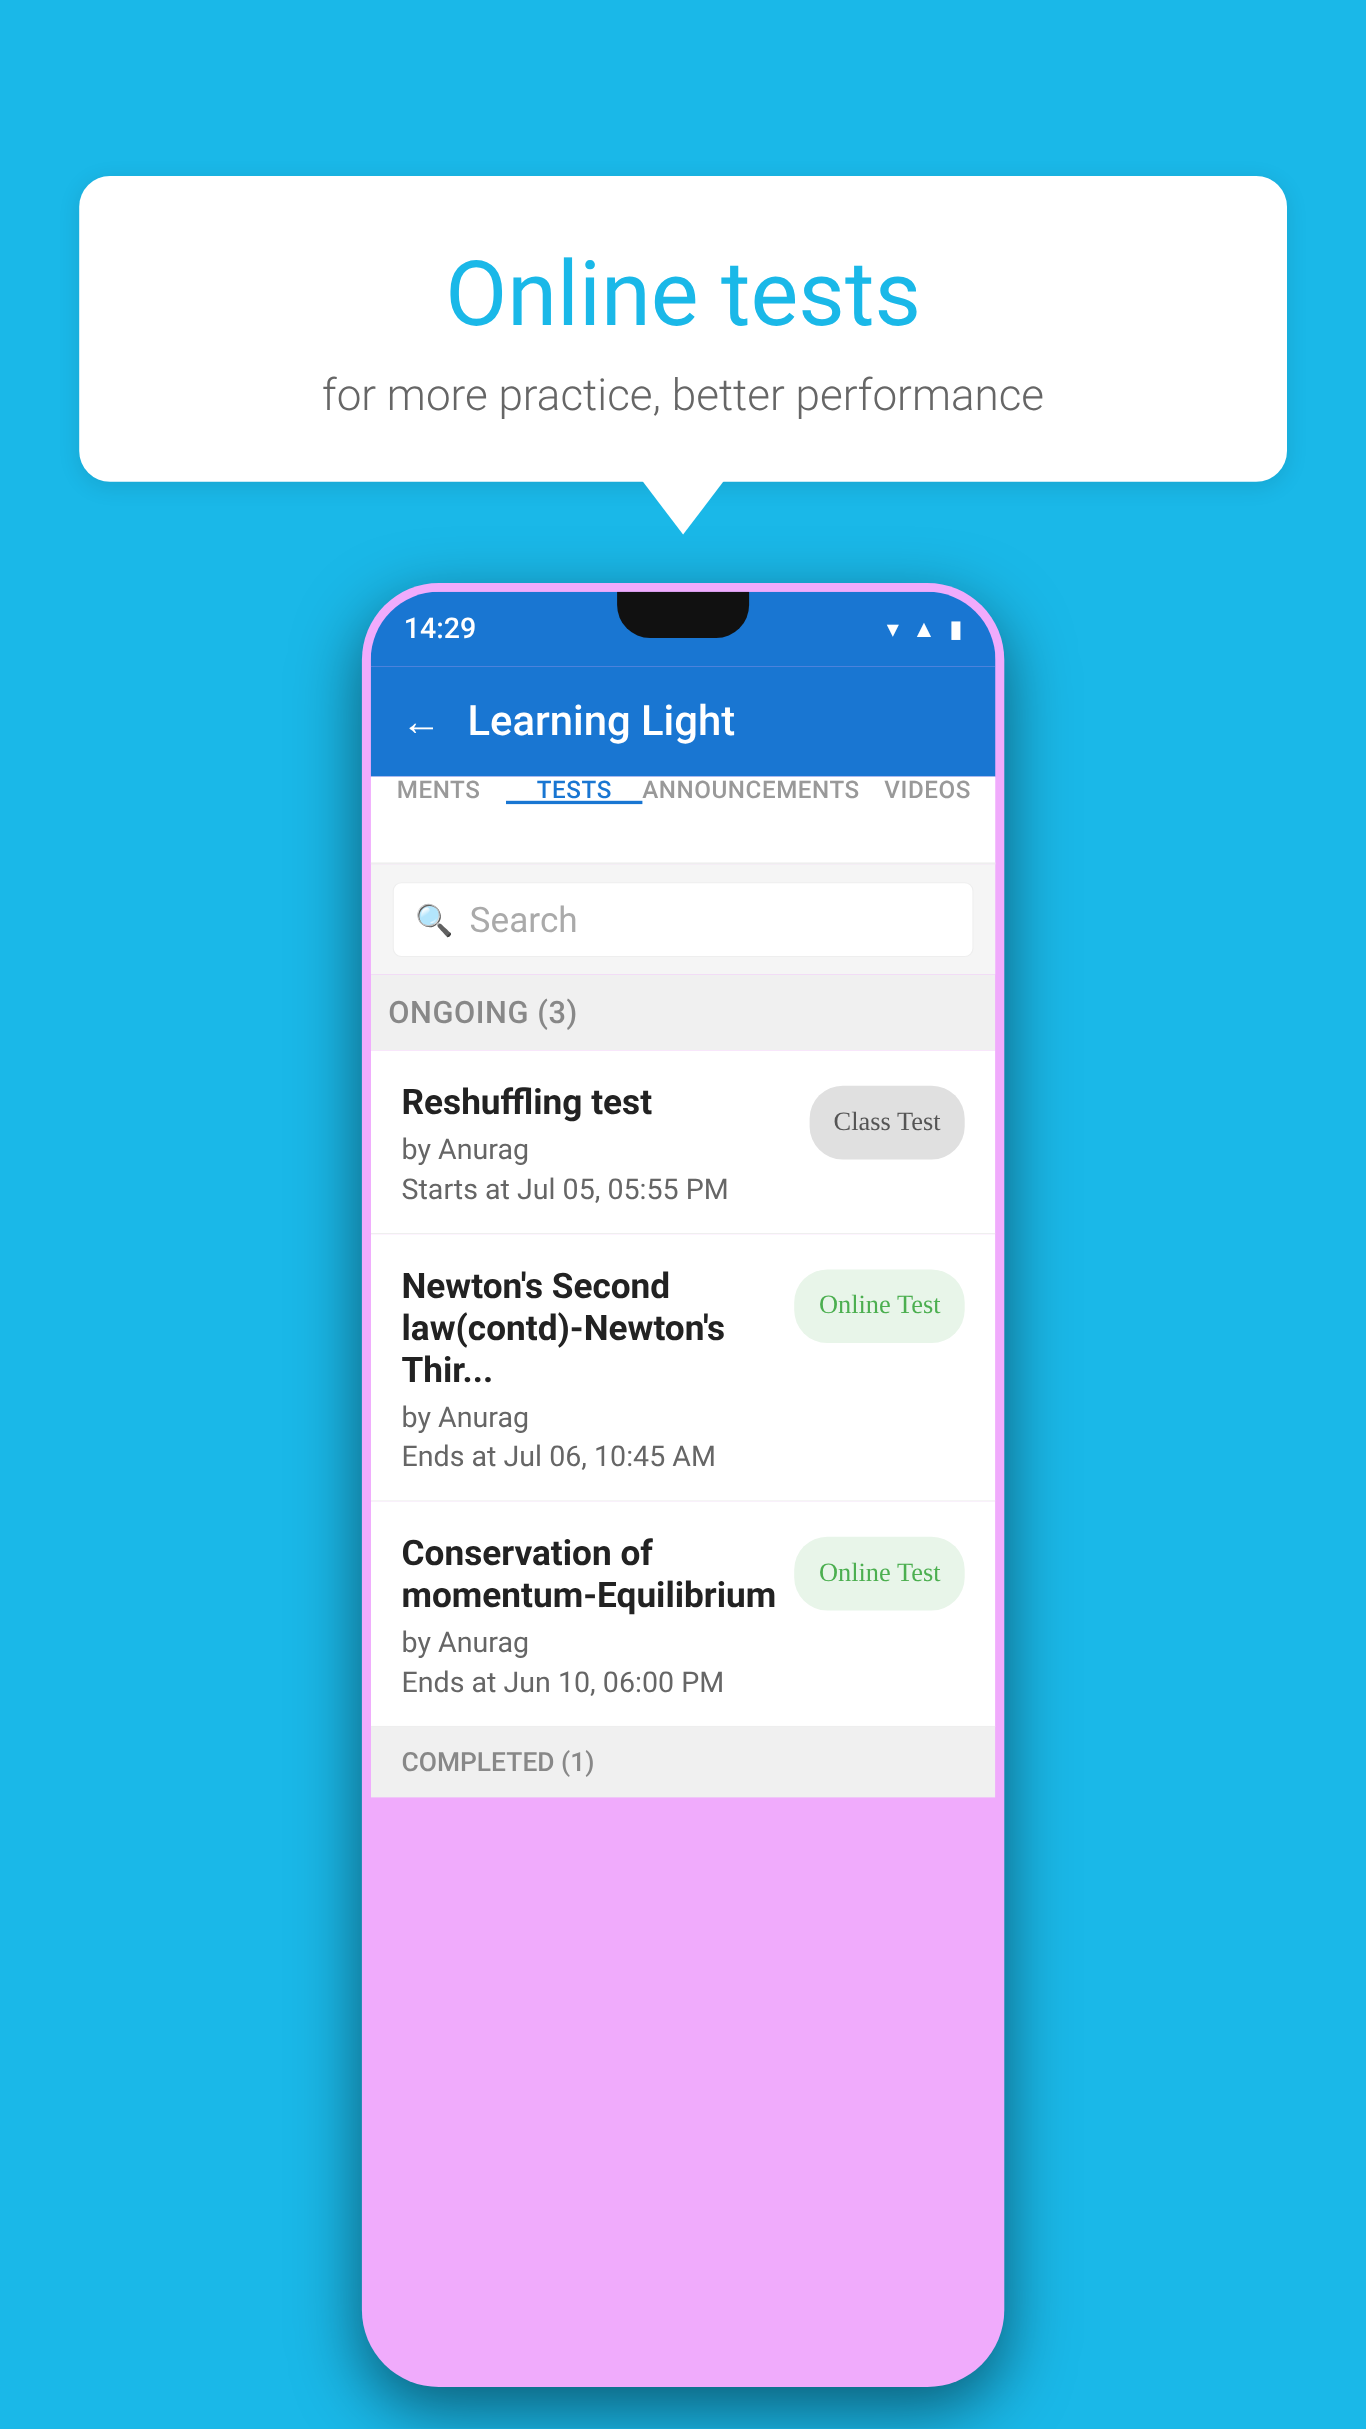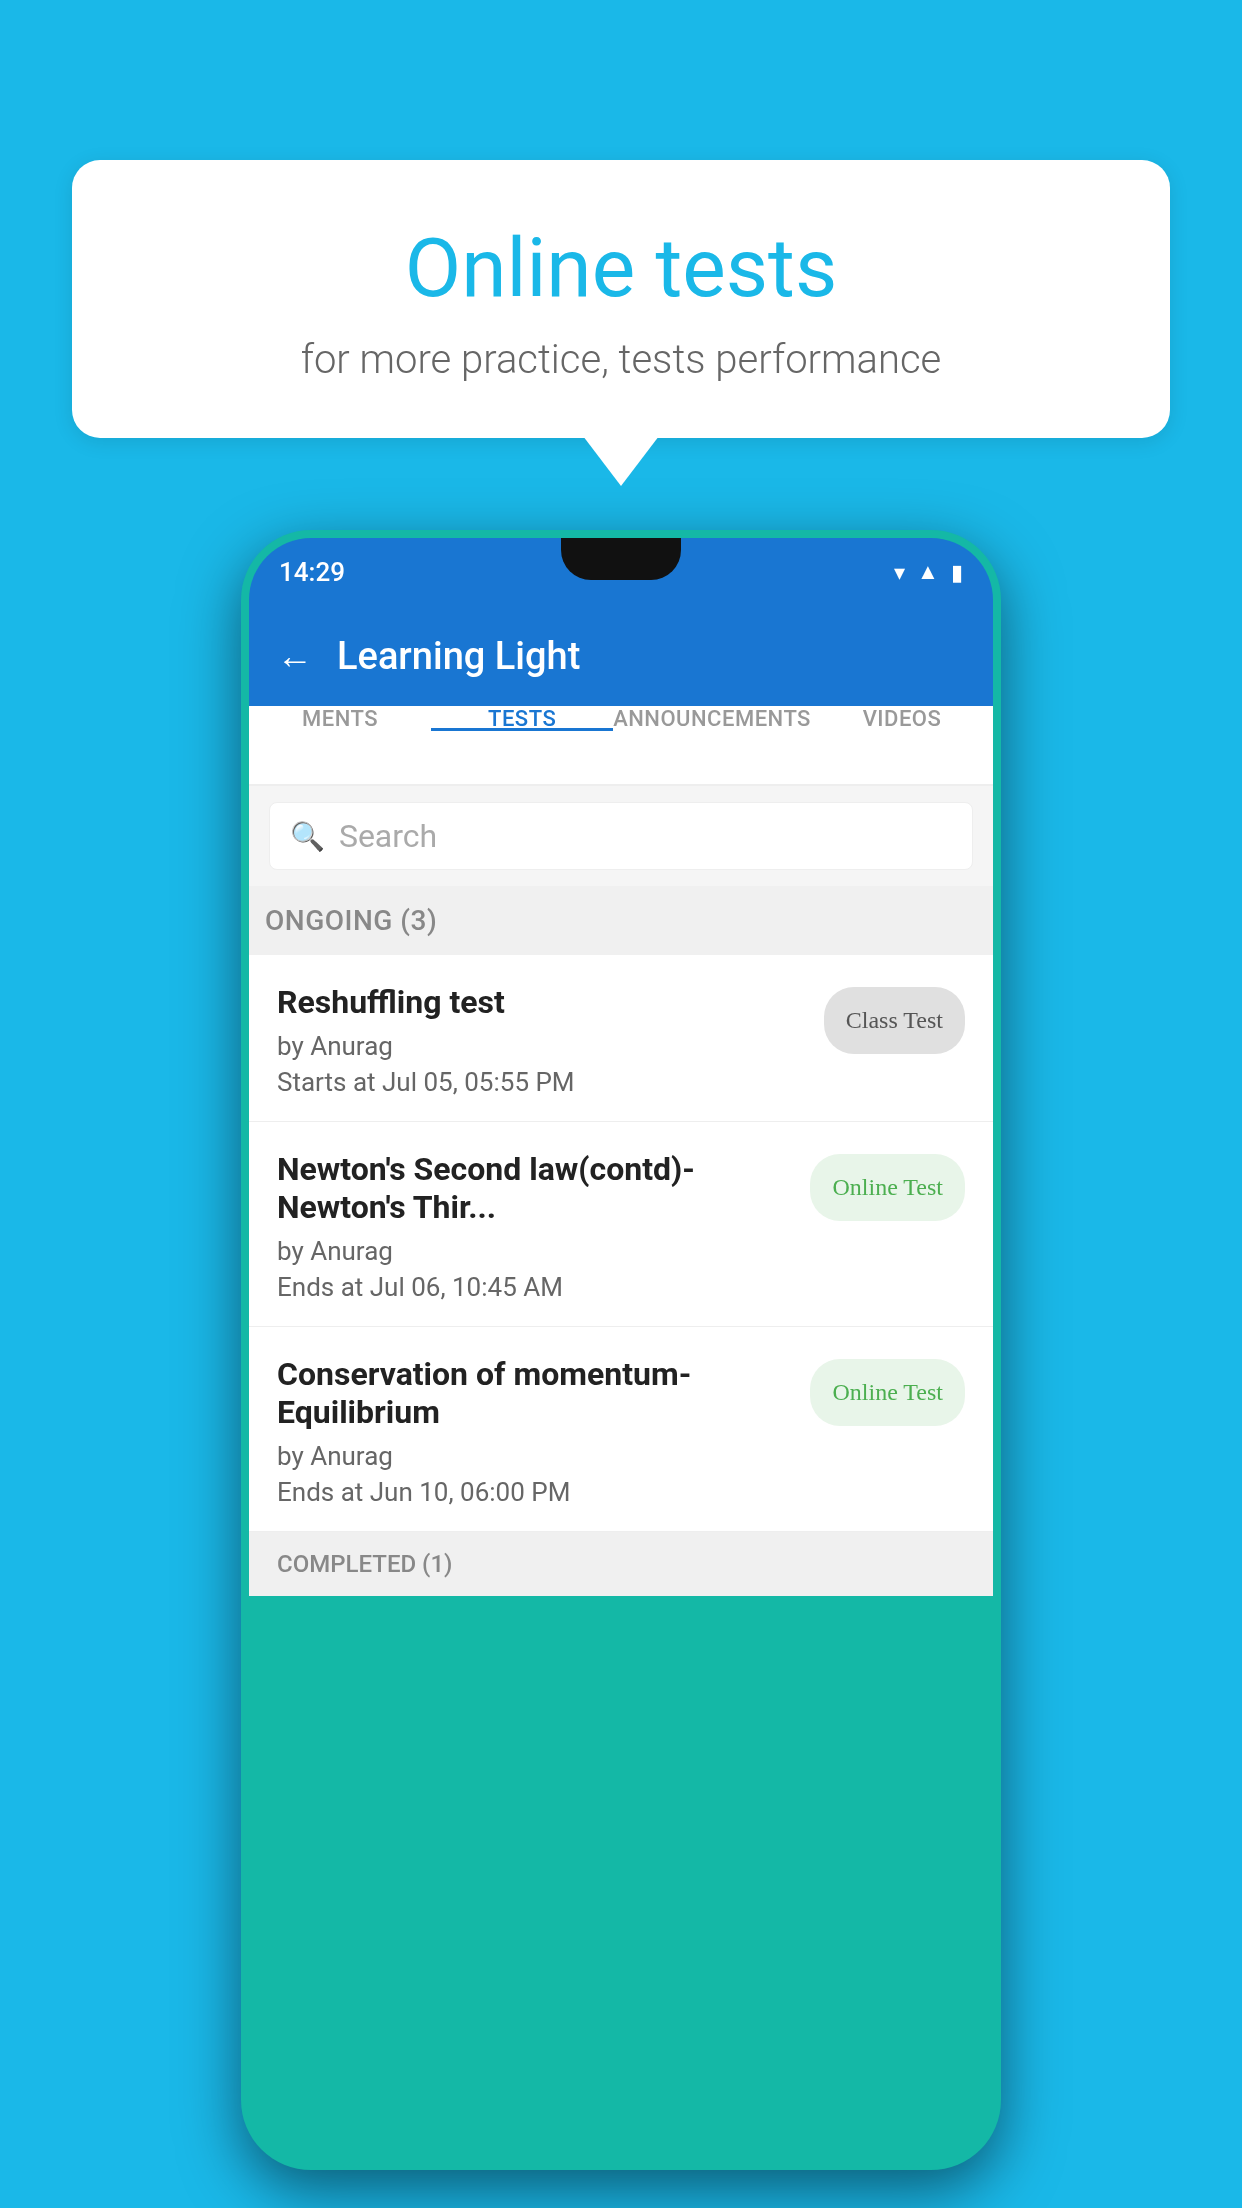--- a/index.html
+++ b/index.html
@@ -51,23 +51,23 @@
       color: #666;
       font-weight: 300;
     }
 
     
     .phone-frame {
       position: absolute;
       top: 530px;
       left: 50%;
       transform: translateX(-50%);
-      width: 760px;
+      width: 584px;
       height: 1640px;
-      background: #14b8a6;
+      background: #f0abfc;
       border-radius: 70px;
       box-shadow: 0 20px 60px rgba(0,0,0,0.5);
       overflow: hidden;
     }
 
     
     .phone-status-bar {
       background: #1976d2;
       height: 68px;
       display: flex;
@@ -295,21 +295,21 @@
     .scrollable-content {
       overflow: hidden;
       flex: 1;
     }
   </style>
 </head>
 <body>
 
 <div class="speech-bubble">
   <div class="bubble-title">Online tests</div>
-  <div class="bubble-subtitle">for more practice, tests performance</div>
+  <div class="bubble-subtitle">for more practice, better performance</div>
 </div>
 
 <div class="phone-frame">
   <div class="phone-screen">
     <div class="phone-inner-border">
       <div class="screen-content">
 
         <div class="phone-status-bar">
           <span class="status-time">14:29</span>
           <div class="notch"></div>

